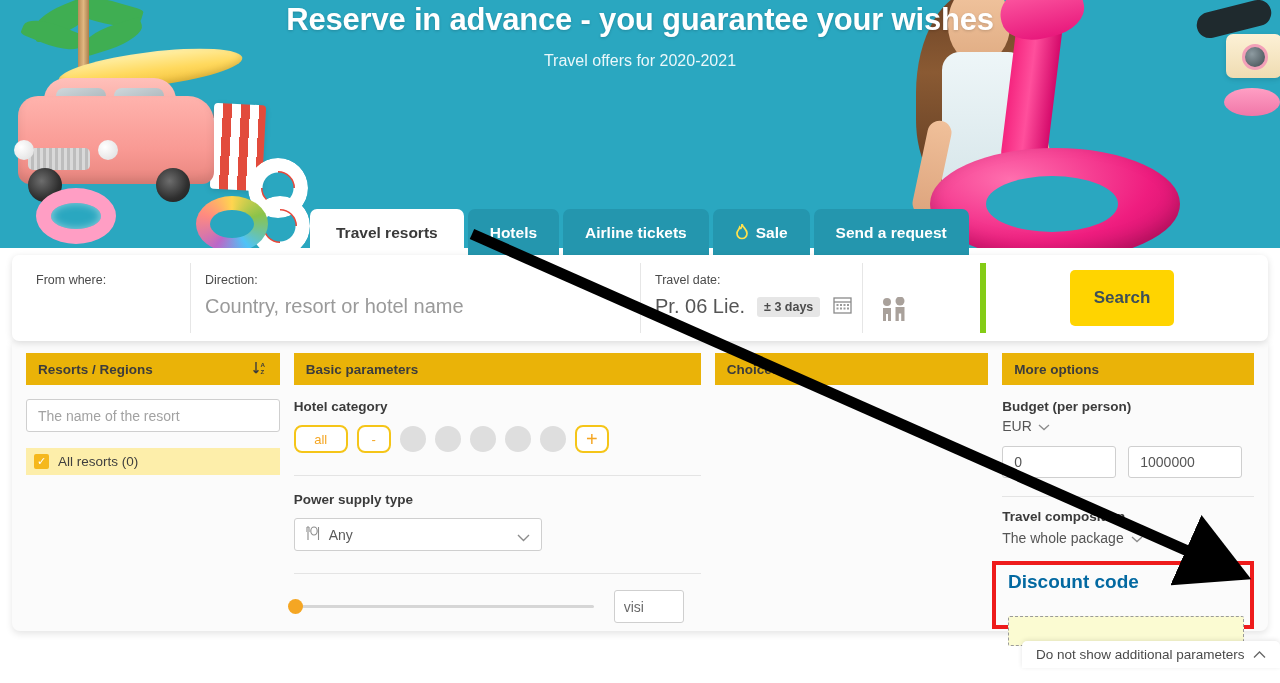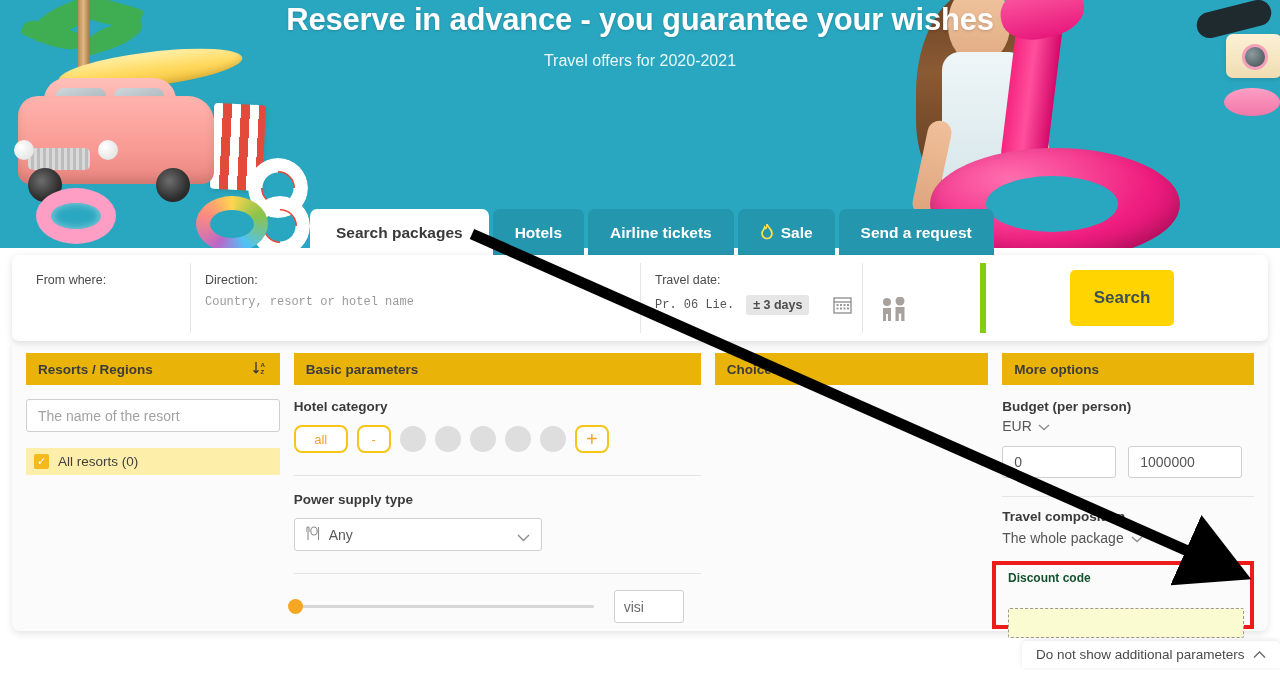--- a/index.html
+++ b/index.html
@@ -172,21 +172,21 @@
   
   .searchcard {
     position:absolute; left:12px; top:255px; width:1256px; height:86px;
     background:#ffffff; border-radius:7px;
     box-shadow: 0 2px 7px rgba(0,0,0,.13); z-index:6;
     display:flex; align-items:stretch; padding:8px 10px;
   }
   .sfield { padding:10px 14px 8px 14px; position:relative; display:flex; flex-direction:column; justify-content:flex-start; }
   .sfield + .sfield { border-left:1px solid #e6e6e6; }
   .slabel { font-size:12.5px; color:#4a4a4a; margin-bottom:8px; }
-  .sval { font-size:12px; color:#9a9a9a;font-family:Liberation Mono, monospace; }
+  .sval { font-size:20px; color:#9a9a9a; }
   .sval.dark { color:#555555; }
   .f-from { width:168px; }
   .f-dir  { width:450px; }
   .f-date { width:222px; }
   .f-dur  { width:180px; }
   .f-pax  { width:118px; }
   .f-btn  { flex:1; display:flex; align-items:center; justify-content:center; border-left:6px solid #84cc16; }
   .daterow { display:flex; align-items:center; gap:12px; }
   .pmdays {
     background:#e6e6e6; color:#4c4c4c; font-size:12.5px; font-weight:bold;
@@ -271,21 +271,21 @@
     width:114px; height:32px; border:1px solid #cfcfcf; border-radius:3px;
     padding:0 11px; font-size:14px; color:#555; background:#fff;
     font-family:"Liberation Sans", sans-serif;
   }
   .compval { font-size:14px; color:#555; display:flex; align-items:center; gap:7px; cursor:pointer; }
 
   .discountwrap {
     position:absolute; left:992px; top:561px; width:262px; height:68px;
     border:4px solid #ee1b1b; background:#fbfbfb; z-index:9; padding:6px 12px 0 12px;
   }
-  .discountlabel { font-size:12px; font-weight:bold; color:#14532d; margin-bottom:23px; }
+  .discountlabel { font-size:19px; font-weight:bold; color:#0369a1; margin-bottom:23px; }
   .discountinput {
     width:236px; height:30px; background:#fbfbd2; border:1px dashed #9a9a9a;
     border-radius:2px; font-family:"Liberation Sans", sans-serif; font-size:14px;
     color:#555; padding:0 8px;
   }
 
   .bottomtoggle {
     position:absolute; left:1022px; top:641px; height:27px;
     background:#ffffff; border-radius:5px 5px 0 0;
     box-shadow: 0 -1px 5px rgba(0,0,0,.10);
@@ -337,21 +337,21 @@
     <div class="cam-body"></div>
     <div class="cam-lens"></div>
     <div class="small-hat"></div>
 
     <div class="hero-title">Reserve in advance - you guarantee your wishes</div>
     <div class="hero-sub">Travel offers for 2020-2021</div>
   </div>
 
   <div class="tabs">
     <div class="tab active">
-      <span>Search packages</span>
+      <span>Travel resorts</span>
     </div>
     <div class="tab">
       <span>Hotels</span>
     </div>
     <div class="tab">
       <span>Airline tickets</span>
     </div>
     <div class="tab">
       <span class="flame">
         <svg width="14" height="17" viewBox="0 0 14 17">

